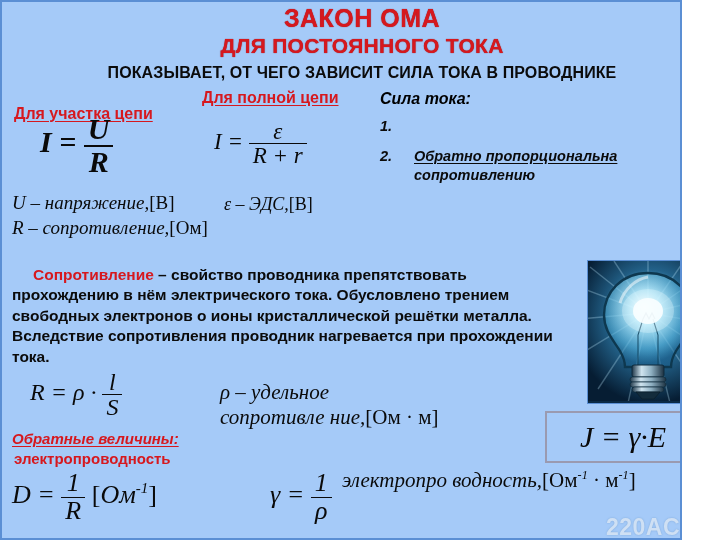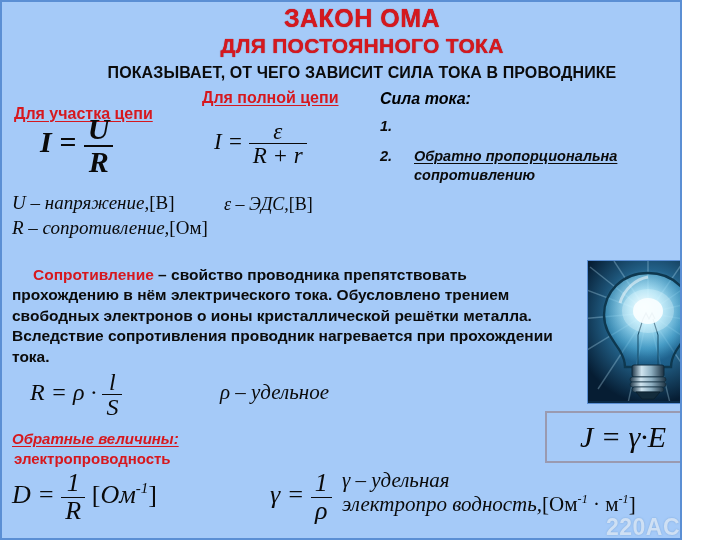--- a/index.html
+++ b/index.html
@@ -277,20 +277,21 @@
     <span>ρ</span>
     <span>·</span>
     <span class="frac thin">
       <span class="num">l</span>
       <span class="den">S</span>
     </span>
   </div>
 
   <div class="abs" id="def-rho">
     <div>ρ – удельное</div>
+    <div><span>сопротивле ние,</span><span class="brk">[Ом · м]</span></div>
   </div>
 
   <div class="abs" id="inv-sub">электропроводность</div>
   <div class="abs" id="inv-head">Обратные величины:</div>
 
   <div class="abs math" id="formula-conductance">
     <span>D</span>
     <span>=</span>
     <span class="frac thin">
       <span class="num">1</span>
@@ -302,21 +303,20 @@
   <div class="abs math" id="formula-conductivity">
     <span>γ</span>
     <span>=</span>
     <span class="frac thin">
       <span class="num">1</span>
       <span class="den">ρ</span>
     </span>
   </div>
 
   <div class="abs" id="def-gamma">
-    <div>γ – удельная</div>
     <div><span>электропро водность,</span><span class="brk">[<span>Ом</span><sup class="ex">-1</sup> <span>·</span> <span>м</span><sup class="ex">-1</sup>]</span></div>
   </div>
 
   <div class="abs math" id="formula-density-box">
     <span>J</span>&nbsp;<span>=</span>&nbsp;<span>γ</span><span>·</span><span>E</span>
   </div>
 
   <div class="abs" id="bulb-photo">
     <svg width="126" height="140" viewBox="0 0 126 140">
       <defs>

